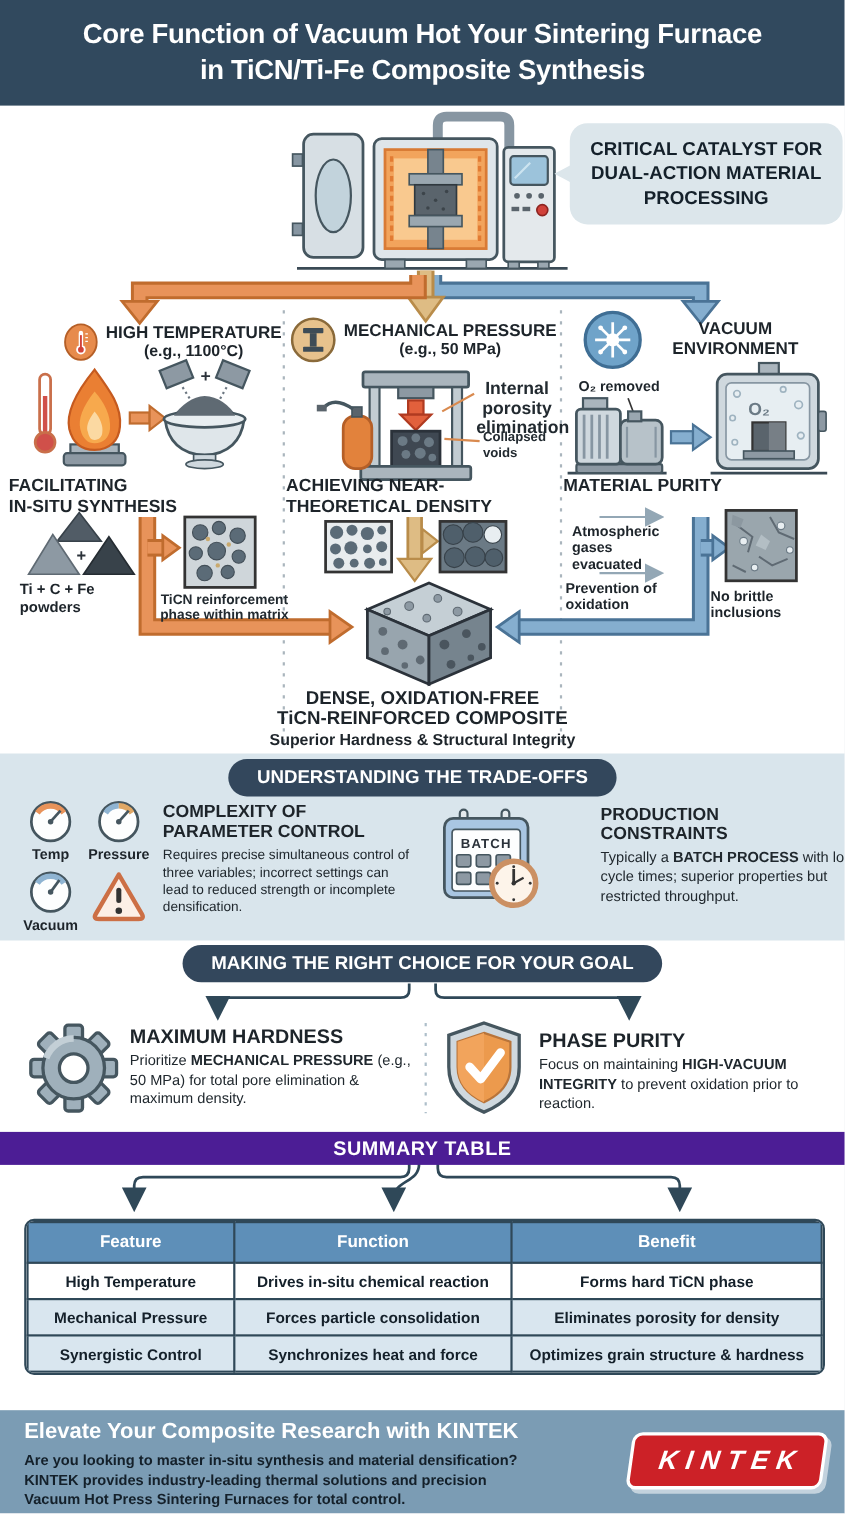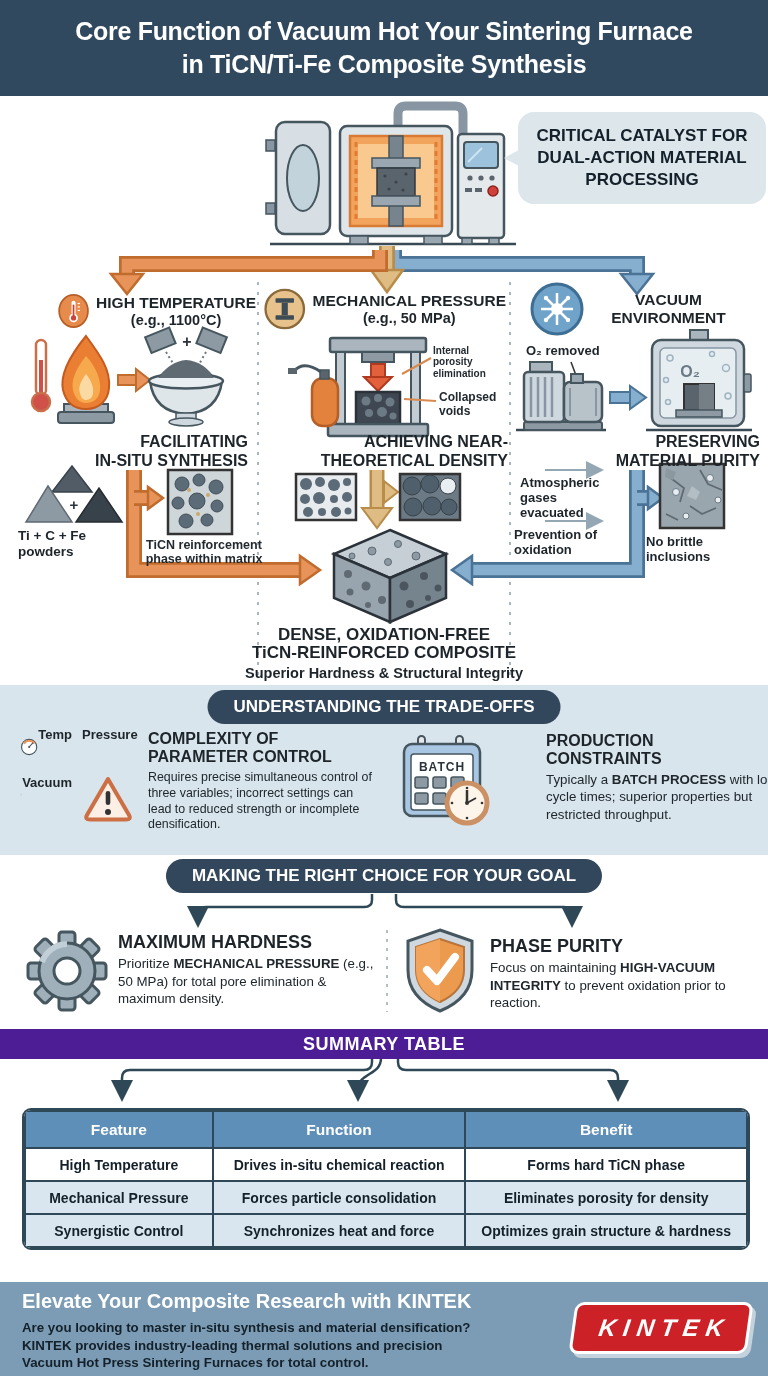--- a/index.html
+++ b/index.html
@@ -12,35 +12,35 @@
   .hdr div{font-size:25px;font-weight:800;letter-spacing:-0.3px;white-space:nowrap;line-height:1.25;}
   
   .callout{left:518px;top:112px;width:228px;background:#dce6eb;border-radius:16px;
            padding:13px 10px;text-align:center;font-weight:800;font-size:17px;line-height:1.3;color:#14202a;}
   
   .colhead{display:flex;align-items:center;gap:7px;}
   .coltitle{text-align:center;flex:1;}
   .coltitle .t1{font-size:15.5px;font-weight:800;white-space:nowrap;}
   .coltitle .t2{font-size:14.5px;font-weight:700;white-space:nowrap;}
   
-  .outcome{text-align:right;font-size:16px;font-weight:800;line-height:1.2;color:#1d242a;}
+  .outcome{text-align:left;font-size:16px;font-weight:800;line-height:1.2;color:#1d242a;}
   .lbl{font-weight:700;color:#1d242a;text-align:left;line-height:1.16;}
   .lbl-s{font-weight:600;color:#222a30;line-height:1.13;}
   
   .result{left:224px;top:626px;width:320px;text-align:center;}
   .result .r1,.result .r2{font-size:17px;font-weight:800;line-height:1.05;}
   .result .r3{font-size:14.5px;font-weight:600;margin-top:3px;}
   
   .band-tradeoffs{top:685px;left:0;width:768px;height:170px;background:#d9e5ec;}
   .pill{background:#33475c;color:#fff;font-weight:800;font-size:17px;line-height:34px;height:34px;
         padding:0 26px;border-radius:18px;white-space:nowrap;left:50%;transform:translateX(-50%);}
   .h4{font-size:16px;font-weight:800;line-height:1.13;}
   .body-sm{font-size:12.4px;font-weight:500;line-height:1.27;margin-top:4px;color:#20282e;}
   .body-md{font-size:13.3px;font-weight:500;line-height:1.3;margin-top:3px;color:#20282e;}
-  .gauge-cell{display:flex;flex-direction:row;width:52px;}
+  .gauge-cell{display:flex;flex-direction:column;align-items:center;width:52px;}
   .gauge-cell span{font-size:13px;font-weight:800;margin-top:1px;}
   .gaugegrid{display:grid;grid-template-columns:56px 56px;grid-row-gap:6px;grid-column-gap:6px;}
   
   .sumbar{top:1029px;left:0;width:768px;height:30px;background:#4c1d95;color:#fff;text-align:center;
           font-size:18px;font-weight:800;line-height:30px;letter-spacing:0.5px;}
   .tblwrap{left:22px;top:1108px;width:724px;border:2.5px solid #2f4858;border-radius:9px;overflow:hidden;background:#fff;}
   table{border-collapse:collapse;width:100%;}
   th{background:#5e8fb8;color:#fff;font-size:15.5px;font-weight:800;height:33px;border:2px solid #2f4858;}
   td{height:29px;font-size:14px;font-weight:600;color:#14202a;text-align:center;border:2px solid #2f4858;}
   tr.alt{background:#d9e6ef;}
@@ -400,21 +400,21 @@
         <circle cx="38" cy="16" r="2.2" fill="#fff"></circle>
       <circle cx="16" cy="38" r="2.2" fill="#fff"></circle>
         <circle cx="38" cy="38" r="2.2" fill="#fff"></circle>
     </svg>
     <div class="coltitle">
       <div class="t1">VACUUM</div>
       <div class="t1">ENVIRONMENT</div>
     </div>
   </div>
 
-  <div class="abs lbl-s" style="left:433px;top:345px;width:74px;font-size:10px;text-align:left;">
+  <div class="abs lbl-s" style="left:433px;top:345px;width:74px;font-size:16px;text-align:center;">
     <div>Internal</div>
     <div>porosity</div>
     <div>elimination</div>
   </div>
   <div class="abs lbl-s" style="left:439px;top:391px;width:68px;font-size:12px;text-align:left;">
     <div>Collapsed</div>
     <div>voids</div>
   </div>
 
   <div class="abs lbl" style="left:526px;top:343px;width:98px;font-size:13px;">
@@ -423,21 +423,20 @@
 
   <div class="abs outcome" style="left:8px;top:432px;width:240px;">
     <div>FACILITATING</div>
     <div>IN-SITU SYNTHESIS</div>
   </div>
   <div class="abs outcome" style="left:260px;top:432px;width:248px;">
     <div>ACHIEVING NEAR-</div>
     <div>THEORETICAL DENSITY</div>
   </div>
   <div class="abs outcome" style="left:512px;top:432px;width:248px;">
-    <div>PRESERVING</div>
     <div>MATERIAL PURITY</div>
   </div>
 
   <div class="abs lbl" style="left:18px;top:528px;width:112px;font-size:13.5px;">
     <div>Ti + C + Fe</div>
     <div>powders</div>
   </div>
   <div class="abs lbl-s" style="left:134px;top:538px;width:140px;font-size:12.5px;text-align:center;">
     <div>TiCN reinforcement</div>
     <div>phase within matrix</div>

